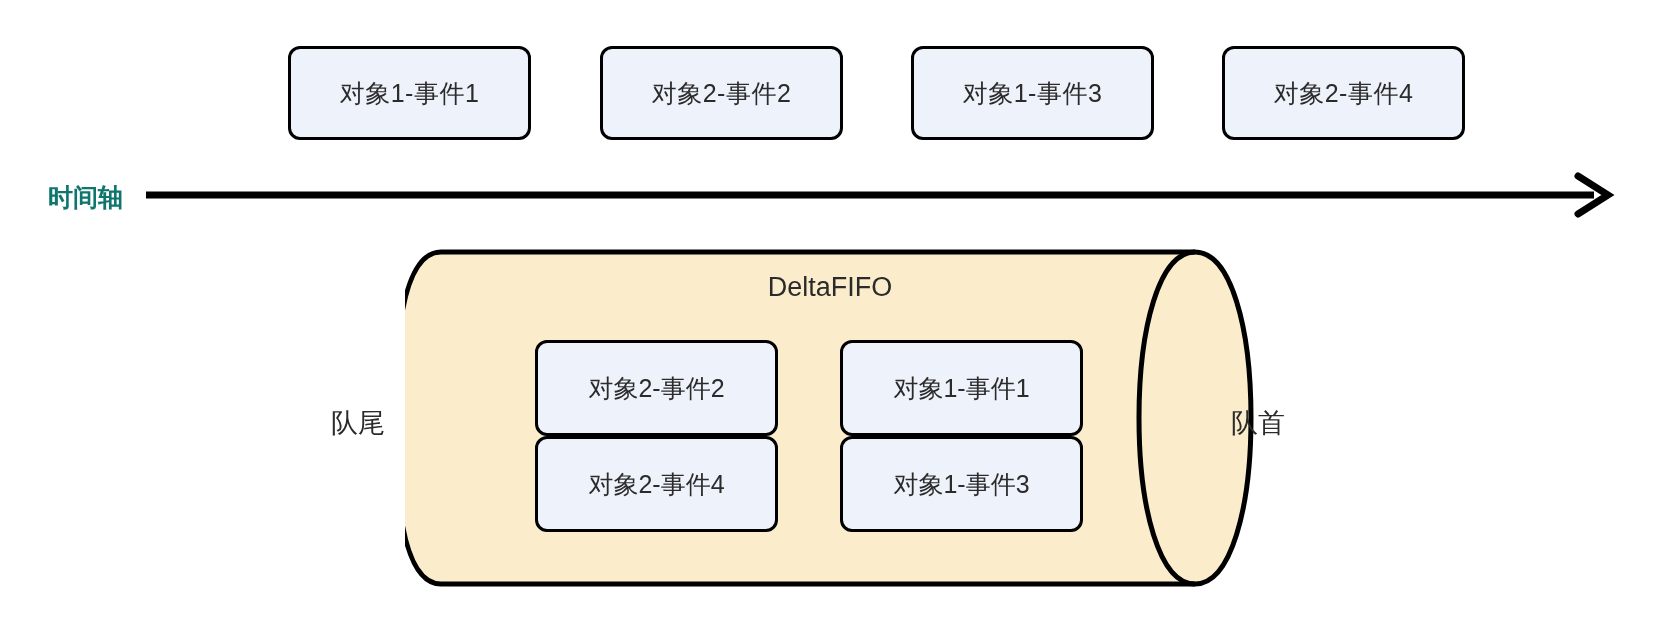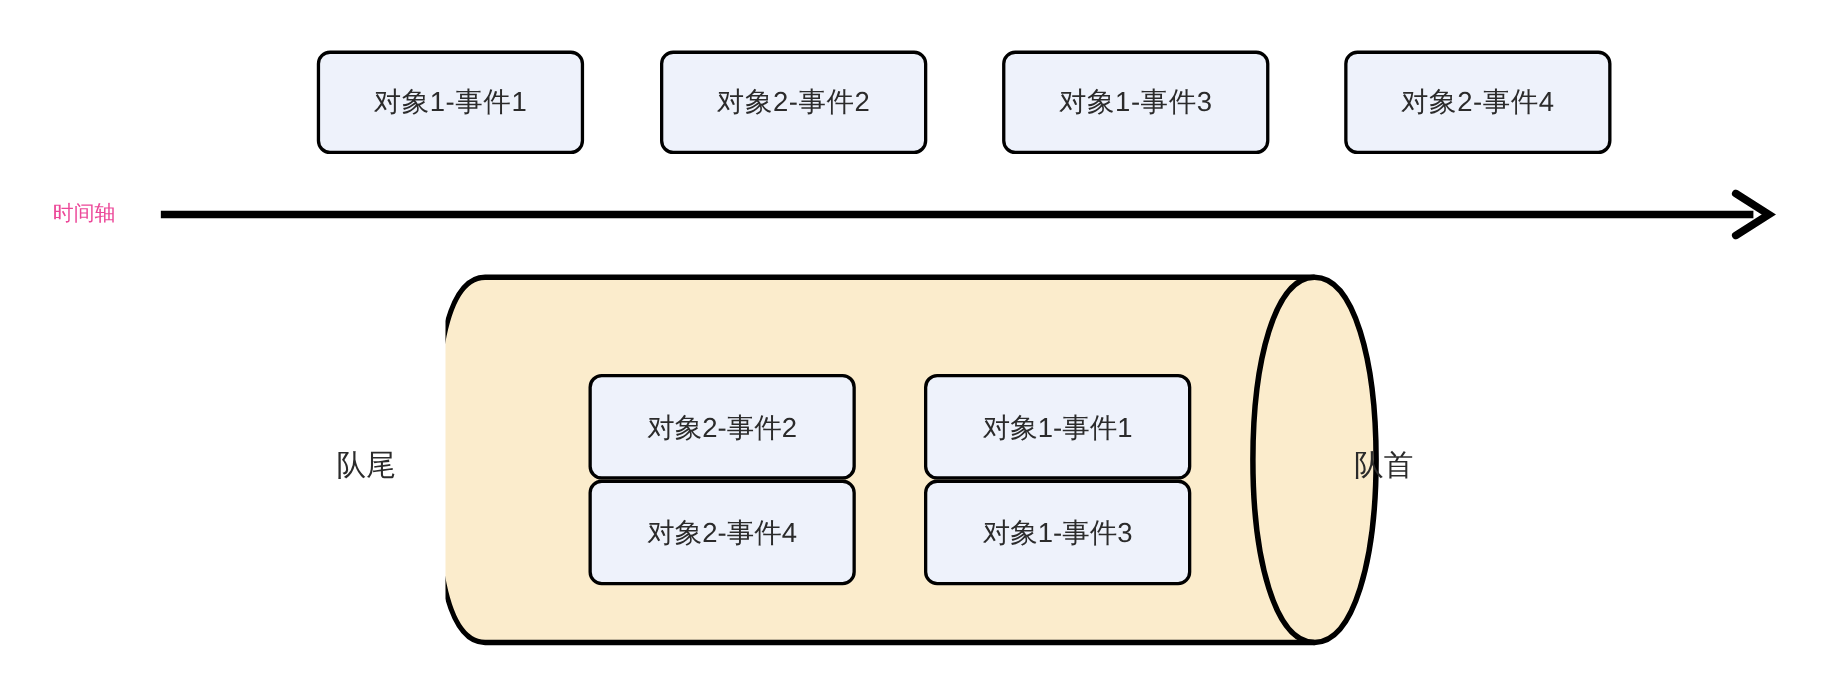--- a/index.html
+++ b/index.html
@@ -42,23 +42,24 @@
   
   .tl-box-0 { left: 288px;  top: 46px;  width: 243px; height: 94px; }
   .tl-box-1 { left: 600px;  top: 46px;  width: 243px; height: 94px; }
   .tl-box-2 { left: 911px;  top: 46px;  width: 243px; height: 94px; }
   .tl-box-3 { left: 1222px; top: 46px;  width: 243px; height: 94px; }
 
   .timeline-label {
     position: absolute;
     left: 48px;
     top: 181px;
-    font-size: 19px;
-    color: #ec4899;
+    font-size: 25px;
+    color: #0f766e;
     white-space: nowrap;
+    font-weight: bold;
   }
 
   .timeline-arrow {
     position: absolute;
     left: 146px;
     top: 172px;
     width: 1480px;
     height: 46px;
   }
 
@@ -106,21 +107,21 @@
   .q-col-b { left: 435px; width: 243px; }
   .q-row-top    { top: 92px;  height: 96px; }
   .q-row-bottom { top: 188px; height: 96px; }
 
   .side-label {
     position: absolute;
     font-size: 27px;
     color: #2b2b2b;
     white-space: nowrap;
   }
-  .label-tail { left: 306px; top: 405px; }
+  .label-tail { left: 331px; top: 405px; }
   .label-head { left: 1231px; top: 405px; }
 </style>
 </head>
 <body>
 
 <div class="stage">
 
   <div class="event-box tl-box-0">
     <span>对象1-事件1</span>
   </div>
@@ -151,20 +152,21 @@
                C 846,260 826,336 790,336
                L 36,336
                C 0,336 -10,260 -10,170
                C -10,80 0,4 36,4 Z" fill="#fbeccc" stroke="#000000" stroke-width="5" stroke-linejoin="round"></path>
 
       <path d="M 790,4
                C 754,4 734,80 734,170
                C 734,260 754,336 790,336" fill="none" stroke="#000000" stroke-width="5"></path>
     </svg>
 
+    <div class="fifo-title">DeltaFIFO</div>
 
     <div class="q-box q-col-a q-row-top">
       <span>对象2-事件2</span>
     </div>
     <div class="q-box q-col-a q-row-bottom">
       <span>对象2-事件4</span>
     </div>
 
     <div class="q-box q-col-b q-row-top">
       <span>对象1-事件1</span>

